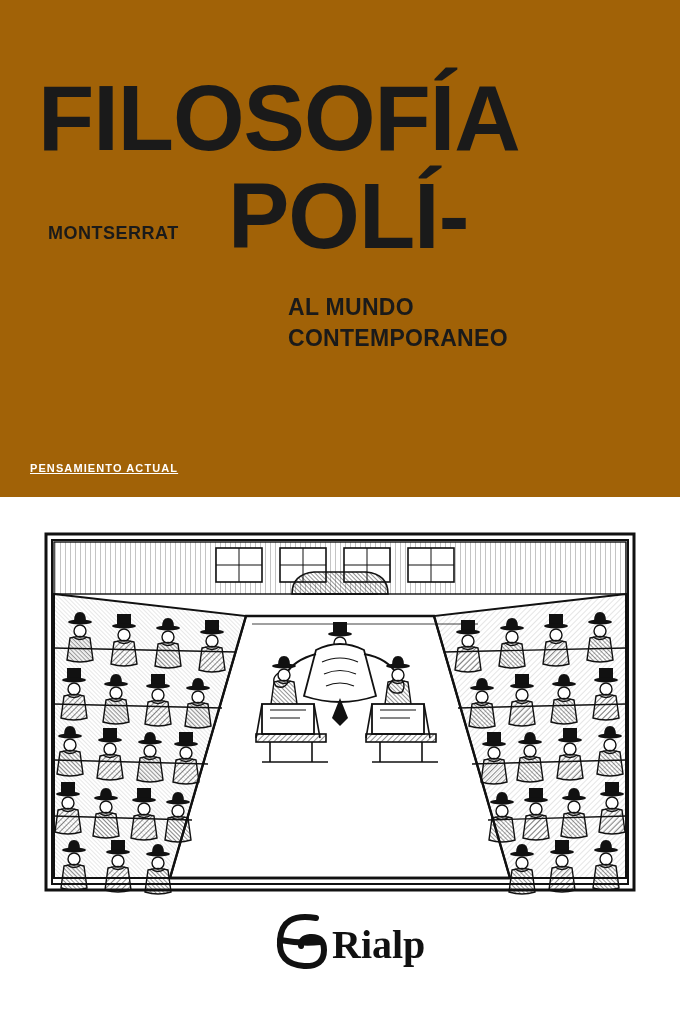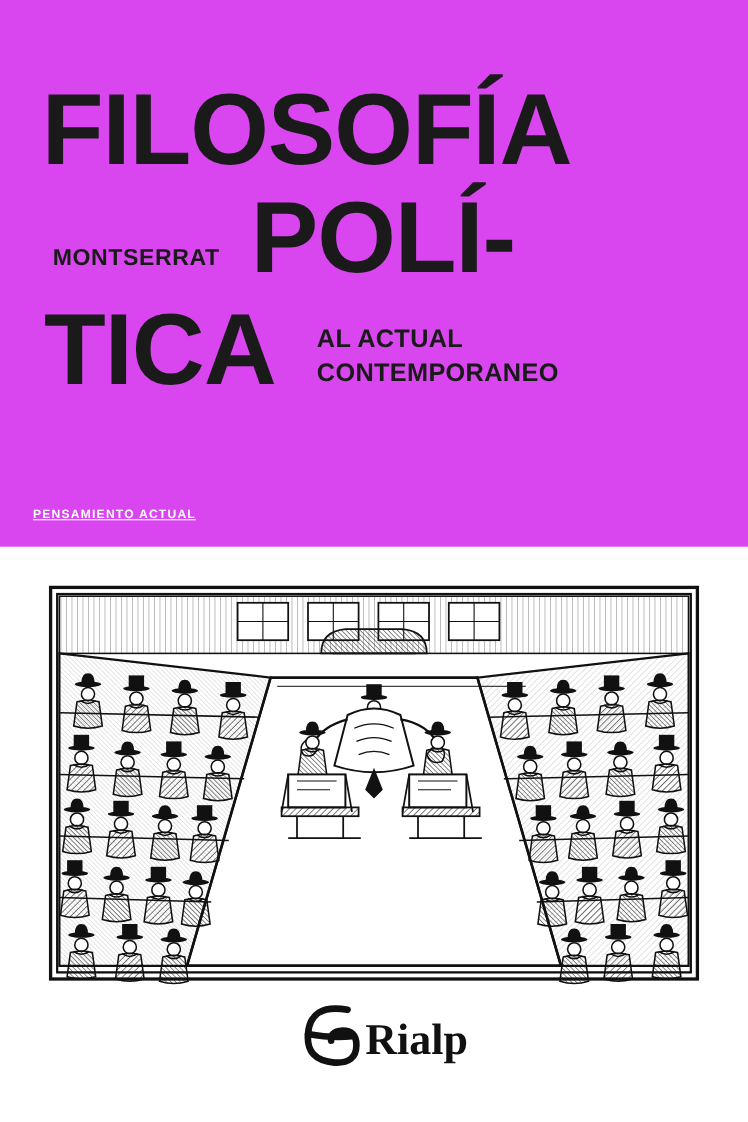--- a/index.html
+++ b/index.html
@@ -15,21 +15,21 @@
     overflow: hidden;
     font-family: "Liberation Sans", sans-serif;
   }
 
   
   #cover-top {
     position: absolute;
     left: 0; top: 0;
     width: 680px;
     height: 497px;
-    background: #d946ef;
+    background: #a16207;
   }
 
   #title-block {
     position: absolute;
     left: 0; top: 0;
     width: 680px;
     height: 420px;
   }
 
   .title-line {
@@ -57,21 +57,21 @@
     top: 272px;
     font-size: 92px;
   }
 
   #author-block {
     position: absolute;
     left: 48px;
     top: 222px;
     font-family: "Liberation Sans", sans-serif;
     font-weight: bold;
-    font-size: 21px;
+    font-size: 18px;
     line-height: 1.25;
     letter-spacing: 0.5px;
     color: #1a1a1a;
   }
   #author-block div { white-space: nowrap; }
 
   #subtitle-block {
     position: absolute;
     left: 288px;
     top: 292px;
@@ -118,29 +118,28 @@
   #publisher-logo svg { display: block; }
 </style>
 </head>
 <body>
 
 <div id="cover-top">
 
   <div id="title-block">
     <div class="title-line" id="title-line-1">FILOSOFÍA</div>
     <div class="title-line" id="title-line-2">POLÍ-</div>
-    <div class="title-line" id="title-line-3">TICA</div>
   </div>
 
   <div id="author-block">
     <div>MONTSERRAT</div>
   </div>
 
   <div id="subtitle-block">
-    <div>AL ACTUAL</div>
+    <div>AL MUNDO</div>
     <div>CONTEMPORANEO</div>
   </div>
 
   <div id="series-label">PENSAMIENTO ACTUAL</div>
 </div>
 
 <div id="engraving-wrap">
   <svg width="600" height="380" viewBox="0 0 600 380" xmlns="http://www.w3.org/2000/svg">
     <defs>
       <pattern id="hatchA" width="4" height="4" patternUnits="userSpaceOnUse" patternTransform="rotate(45)">

